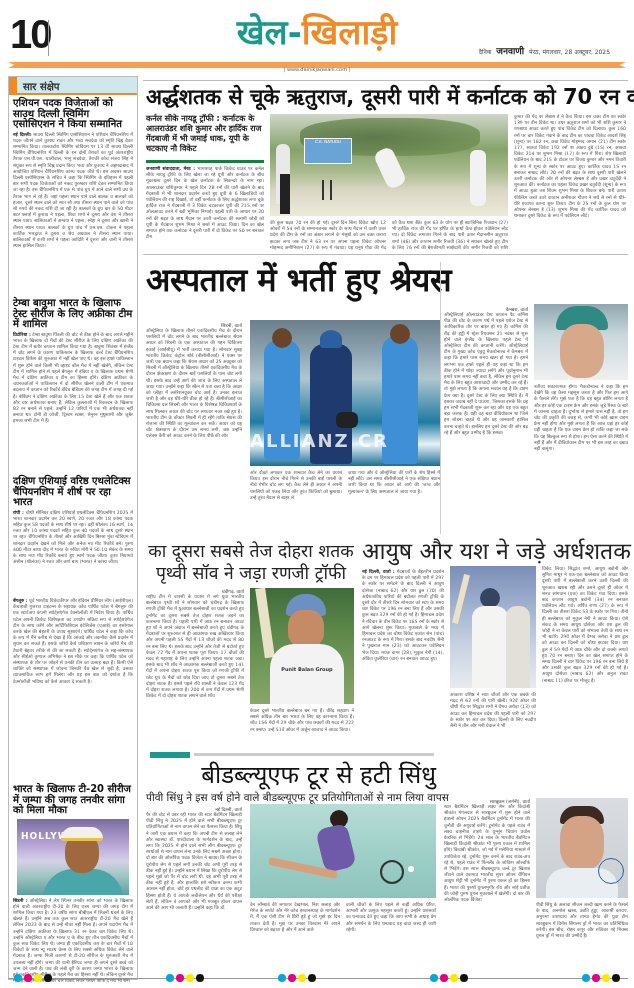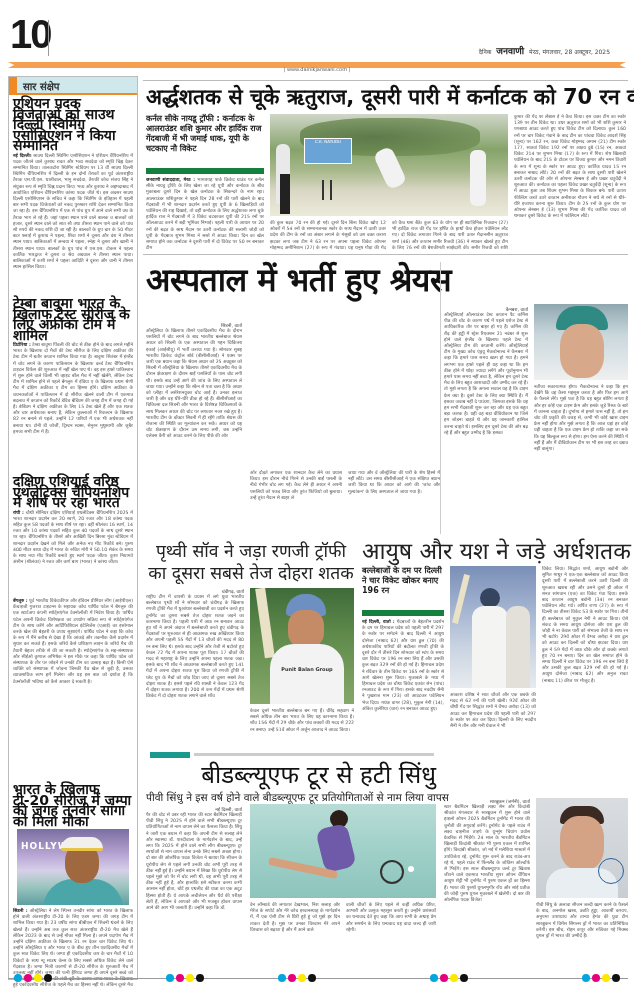--- a/index.html
+++ b/index.html
@@ -17,33 +17,33 @@
   .paper-meta .brand { font-size: 9px; font-weight: bold; color: #222; margin: 0 3px; }
   .orange-rule { position: absolute; left: 8px; top: 62px; width: 618px; height: 6px; background: #f5a050; clip-path: polygon(0 0, 100% 0, 99% 50%, 100% 100%, 0 100%, 1% 50%); }
   .website { position: absolute; left: 0; width: 634px; top: 66px; text-align: center; font-size: 5px; color: #555; }
 
   
   .leftcol { position: absolute; left: 8px; top: 76px; width: 130px; height: 904px; border: 1px solid #bbb; background: #fff; }
   .sec-head { height: 18px; background: #cfe8ec; position: relative; border-bottom: 2px solid #f08a24; }
   .sec-head::before { content: ""; position: absolute; left: 0; top: 0; width: 8px; height: 18px; background: #f08a24; }
   .sec-head span { position: absolute; left: 14px; top: 2px; font-size: 10px; font-weight: bold; color: #333; }
   .lstory { padding: 3px 4px 2px 4px; }
-  .lhead { font-size: 14px; line-height: 10.5px; font-weight: bold; color: #111; margin-bottom: 2px; }
+  .lhead { font-size: 10px; line-height: 10.5px; font-weight: bold; color: #111; margin-bottom: 2px; }
   .lbody { font-size: 4.6px; line-height: 6.2px; color: #555; text-align: justify; }
   .lbody b { color: #222; }
   .l-photo { margin: 3px 4px; height: 76px; background: linear-gradient(180deg,#7b6ea0 0%,#b9a7d6 35%,#d6d0e8 55%,#9ec6c0 75%,#5d9fa0 100%); position: relative; overflow: hidden; }
   .l-photo .face { position: absolute; left: 48px; top: 14px; width: 34px; height: 40px; border-radius: 45%; background: #a0683f; }
   .l-photo .cap { position: absolute; left: 44px; top: 8px; width: 42px; height: 14px; border-radius: 20px 20px 4px 4px; background: #f1f0ea; border-bottom: 3px solid #e8c34a; }
   .l-photo .body { position: absolute; left: 26px; top: 50px; width: 80px; height: 40px; border-radius: 30px 30px 0 0; background: #4aa6a8; }
   .l-photo .sign { position: absolute; left: 4px; top: 12px; font-size: 9px; font-weight: bold; color: #fff; letter-spacing: 1px; }
 
   
   .story { position: absolute; }
   .h-big { font-weight: bold; color: #111; white-space: nowrap; }
-  .sub-orange { font-size: 8px; line-height: 10px; font-weight: bold; color: #222; border-bottom: 6px solid #15803d; padding-bottom: 14px; }
+  .sub-orange { font-size: 8px; line-height: 10px; font-weight: bold; color: #222; border-bottom: 3px solid #15803d; padding-bottom: 6px; }
   .body-text { font-size: 4.6px; line-height: 6.2px; color: #555; text-align: justify; }
   .body-text b { color: #222; }
   .dateline { font-size: 4.6px; color: #444; text-align: right; }
   .photo { position: absolute; overflow: hidden; }
   .rule-h { position: absolute; height: 1px; background: #bbb; }
   .rule-v { position: absolute; width: 1px; background: #ccc; }
   .teal-tag { position: absolute; height: 6px; width: 40px; background: #1a9a8e; }
   .grey-rule { position: absolute; height: 3px; background: #ccc; }
 
   
@@ -51,20 +51,23 @@
   .reg span { width: 8px; height: 8px; border-radius: 50%; display: inline-block; }
   .reg .c { background: #00a6e0; } .reg .m { background: #e5007e; } .reg .y { background: #ffe800; } .reg .k { background: #111; }
   .reg-line { position: absolute; height: 1px; background: #999; }
 </style>
 </head>
 <body>
 
 <div class="masthead">
   <div class="page-no">10</div>
   <div class="page-no-bar"></div>
+  <div class="title">
+    <span class="t1">खेल-</span><span class="t2">खिलाड़ी</span>
+  </div>
   <div class="paper-meta">
     <span>दैनिक</span>
     <span class="brand">जनवाणी</span>
     <span>मेरठ, मंगलवार,  28 अक्टूबर,  2025</span>
   </div>
 </div>
 <div class="orange-rule"></div>
 <div class="website">| www.dainikjanwani.com |</div>
 
 <div class="leftcol">
@@ -124,57 +127,66 @@
   <div class="body-text" style="position:absolute;left:368px;top:30px;width:112px;height:136px;overflow:hidden;">कुमार की गेंद पर लेंबास ई ने कैच किया। इस वक्त टीम का स्कोर 139 पर तीन विकेट था। उधर ऋतुराज शर्मा को भी शशि कुमार ने पगबाधा आउट करते हुए पांच विकेट टीम को दिलाया। कुल 160 रनों पर चार विकेट गंवाने के बाद टीम का पांचवा विकेट आदर्श सिंह (शून्य) पर 162 रन, छठा विकेट मोहम्मद अमान (21) टीम स्कोर 177, सातवां विकेट 192 रनों पर अक्षय दुबे (15) रन, आठवां विकेट 214 पर शुभम मिश्रा (17) के रूप में गिरा। शेष खिलाड़ी पवेलियन के बाद 215 के टोटल पर विजय कुमार और नमन तिवारी के रूप में शून्य के स्कोर पर आउट हुए। कार्तिक यादव 15 रन बनाकर नाबाद लौटे। 20 रनों की बढ़त के साथ दूसरी पारी खेलने उतरी कर्नाटक की ओर से ओपनर लेस्बस ई और प्रखर चतुर्वेदी ने शुरुआत की। कर्नाटक का पहला विकेट प्रखर चतुर्वेदी (शून्य) के रूप में आउट हुआ तब शिवम शुभम मिश्रा के शिकार बने। पारी उतारा फील्डिंग करते उतरे कप्तान अनीशवर गौतम ने सधे से रनों से धीरे-धीरे इजाफा करना शुरू किया। टीम के 25 रनों के कुल योग पर ओपनर लेस्बस ई (13) शुभम मिश्रा की गेंद कार्तिक यादव को थमाकर दूसरे विकेट के रूप में पवेलियन लौटे।</div>
 </div>
 <div class="rule-h" style="left:143px;top:254px;width:485px;background:#bbb;"></div>
 
 <div class="story" style="left:146px;top:260px;width:290px;height:282px;">
   <div class="h-big" style="font-size:32px;line-height:40px;letter-spacing:-0.5px;">अस्पताल में भर्ती हुए श्रेयस</div>
   <div style="position:absolute;left:0;top:62px;width:96px;">
     <div class="dateline">सिडनी, वार्ता</div>
     <div class="body-text" style="height:208px;overflow:hidden;">ऑस्ट्रेलिया के खिलाफ तीसरे एकदिवसीय मैच के दौरान पसलियों में चोट लगने के बाद भारतीय बल्लेबाज श्रेयस अय्यर को सिडनी के एक अस्पताल की गहन चिकित्सा इकाई (आईसीयू) में भर्ती कराया गया है। सोमवार सुबह भारतीय क्रिकेट कंट्रोल बोर्ड (बीसीसीआई) ने एक्स पर जारी एक बयान कहा कि श्रेयस अय्यर को 25 अक्टूबर को सिडनी में ऑस्ट्रेलिया के खिलाफ तीसरे एकदिवसीय मैच के दौरान क्षेत्ररक्षण के दौरान बाईं पसलियों के पास चोट लगी थी। इसके बाद उन्हें आगे की जांच के लिए अस्पताल ले जाया गया। उन्होंने कहा कि स्कैन से पता चला है कि अय्यर को प्लीहा में लसेरेशनयुक्त चोट आई है। उनका इलाज जारी है और वह धीरे-धीरे ठीक हो रहे हैं। बीसीसीआई का चिकित्सा दल सिडनी और भारत के विशेषज्ञ चिकित्सकों के साथ मिलकर अय्यर की चोट पर लगातार नजर रखे हुए है। भारतीय टीम के डॉक्टर सिडनी में ही रहेंगे ताकि श्रेयस की रोजाना की स्थिति का मूल्यांकन कर सकें। अय्यर को यह चोट क्षेत्ररक्षण के दौरान उस समय लगी, जब उन्होंने एलेक्स कैरी को आउट करने के लिए पीछे की ओर</div>
   </div>
+  <div class="photo" style="left:104px;top:60px;width:190px;height:146px;background:linear-gradient(180deg,#6b7f8c 0%,#8aa0ad 20%,#b0c6cf 40%,#1e7ba1 70%,#e6f2f7 85%,#1b6f94 100%);">
+    <div style="position:absolute;left:14px;top:20px;width:36px;height:120px;background:#3e8fd6;border-radius:14px 14px 4px 4px;"></div>
+    <div style="position:absolute;left:22px;top:8px;width:20px;height:20px;background:#6a4429;border-radius:50%;"></div>
+    <div style="position:absolute;left:60px;top:24px;width:42px;height:120px;background:#1e3a6e;border-radius:14px 14px 4px 4px;"></div>
+    <div style="position:absolute;left:70px;top:10px;width:22px;height:18px;background:#2d5fa0;border-radius:50% 50% 20% 20%;"></div>
+    <div style="position:absolute;left:86px;top:92px;width:22px;height:16px;background:#222;border-radius:6px;"></div>
+    <div style="position:absolute;left:132px;top:16px;width:36px;height:128px;background:#3e8fd6;border-radius:14px 14px 4px 4px;"></div>
+    <div style="position:absolute;left:140px;top:4px;width:20px;height:20px;background:#6a4429;border-radius:50%;"></div>
+    <div style="position:absolute;left:0;top:110px;width:190px;font-size:18px;font-weight:bold;color:#fff;opacity:.8;letter-spacing:2px;white-space:nowrap;">ALLIANZ CR</div>
+  </div>
   <div class="body-text" style="position:absolute;left:104px;top:210px;width:92px;height:62px;overflow:hidden;">ओर दौड़ते लगाकर एक शानदार कैच लेने का प्रयास किया। इस दौरान नीचे गिरने से उनकी बाईं पसली के नीचे गंभीर चोट लग गई। कैच लेने ही अय्यर ने अपनी पसलियों को पकड़ लिया और तुरंत फिजियो को बुलाया। उन्हें तुरंत मैदान से बाहर ले</div>
   <div class="body-text" style="position:absolute;left:202px;top:210px;width:92px;height:62px;overflow:hidden;">जाया गया और वे ऑस्ट्रेलिया की पारी के शेष हिस्से में नहीं लौटे। उस समय बीसीसीआई ने एक संक्षिप्त बयान जारी किया था कि अय्यर को आगे की 'जांच और मूल्यांकन' के लिए अस्पताल ले जाया गया है।</div>
 </div>
 
 <div class="rule-v" style="left:440px;top:262px;height:272px;"></div>
 <div class="story" style="left:444px;top:260px;width:184px;height:280px;">
   <div style="position:absolute;left:0;top:46px;width:84px;">
     <div class="dateline">कैनबरा, वार्ता</div>
     <div class="body-text" style="height:220px;overflow:hidden;">ऑस्ट्रेलियाई ऑलराउंडर टेस्ट कप्तान पैट कमिंस पीठ की चोट के कारण पर्थ में पहले एशेज टेस्ट से आधिकारिक तौर पर बाहर हो गए हैं। कमिंस की रीढ़ की हड्डी में स्ट्रेस रिएक्शन 21 नवंबर से शुरू होने वाले इंग्लैंड के खिलाफ पहले टेस्ट में ऑस्ट्रेलिया टीम की कप्तानी करेंगे। ऑस्ट्रेलियाई टीम के मुख्य कोच एंड्रयू मैकडोनाल्ड ने कैनबरा में कहा कि हमारे पास समय खत्म हो गया है। हमने लगभग एक हफ्ते पहले ही यह कहा था कि हम ठीक होने में थोड़ा ज्यादा लगेंगे और पूर्वानुमान भी हमारे पास समय नहीं बचा है, लेकिन हम दूसरे टेस्ट मैच के लिए बहुत आशावादी और उम्मीद कर रहे हैं। तो मुझे लगता है कि अगला सवाल यह है कि टाइम फ्रेम क्या है। दूसरे टेस्ट के लिए क्या स्थिति है। मैं इसका जवाब नहीं दे पाऊंगा, जिसका इसके कि यह हम सभी गेंदबाजी शुरू कर रहा और यह एक बहुत बड़ा कारक है। यही वह बड़ा वीडियोकान था जिसे हम जोड़ना चाहते थे और यह जानकारी हासिल करना चाहते थे। इसलिए हम दूसरे टेस्ट की ओर बढ़ रहे हैं और बहुत उम्मीद है कि इसका</div>
   </div>
   <div class="photo" style="left:90px;top:44px;width:94px;height:76px;background:linear-gradient(180deg,#8fa7b0 0%,#c9d7dc 40%,#f0f0f0 100%);">
     <div style="position:absolute;left:22px;top:2px;width:52px;height:24px;background:#2f8a84;border-radius:24px 24px 4px 4px;"></div>
     <div style="position:absolute;left:26px;top:20px;width:44px;height:54px;background:#d8a88a;border-radius:40%;"></div>
   </div>
   <div class="body-text" style="position:absolute;left:90px;top:124px;width:94px;height:146px;overflow:hidden;">नतीजा सकारात्मक होगा। मैकडोनाल्ड ने कहा कि हम देखेंगे कि वह कैसा महसूस करता है और फिर हम आगे के फैसले लेंगे। मुझे पता है कि यह बहुत बोरिंग लगता है और हर कोई एक टाइम फ्रेम और इसके जुड़े रिस्क के बारे में जानना चाहता है। दुर्भाग्य से हमारे पास नहीं है, तो हम चोट की प्रकृति की वजह से, कभी भी कोई खास टाइम फ्रेम नहीं होगा और मुझे लगता है कि आज यहां हर कोई यही चाहता है कि एक टाइम फ्रेम हो ताकि कहा जा सके कि यह बिल्कुल रूप से होगा। हम ऐसा करने की स्थिति में नहीं हैं और मैं वीडियोकान टीम पर भी इस तरह का दबाव नहीं डालूंगा।</div>
 </div>
 
 <div class="story" style="left:146px;top:540px;width:210px;height:200px;">
+  <div style="font-size:17.5px;line-height:22px;color:#222;text-align:center;white-space:nowrap;">का दूसरा सबसे तेज दोहरा शतक</div>
   <div style="font-size:17.5px;line-height:22px;color:#222;text-align:center;white-space:nowrap;">पृथ्वी सॉव ने जड़ा रणजी ट्रॉफी</div>
-  <div style="font-size:17.5px;line-height:22px;color:#222;text-align:center;white-space:nowrap;">का दूसरा सबसे तेज दोहरा शतक</div>
   <div style="position:absolute;left:0;top:48px;width:98px;">
     <div class="dateline">चंडीगढ़, वार्ता</div>
     <div class="body-text" style="height:144px;overflow:hidden;">राष्ट्रीय टीम में वापसी के प्रयास में लगे युवा भारतीय बल्लेबाज पृथ्वी शॉ ने सोमवार को चंडीगढ़ के खिलाफ रणजी ट्रॉफी मैच में धुआंधार बल्लेबाजी का प्रदर्शन करते हुए टूर्नामेंट का दूसरा सबसे तेज दोहरा शतक जड़ने का कारनामा किया है। पहली पारी में आठ रन बनाकर आउट हुए शॉ ने अपने अंदाज में बल्लेबाजी करते हुए चंडीगढ़ के गेंदबाजों पर शुरुआत से ही आक्रामक रुख अख्तियार किया और अपनी पहली 55 गेंदों में 13 चौकों की मदद से 80 रन बना लिए थे। इसके बाद उन्होंने और तेजी से बटोरते हुए केवल 72 गेंद में अपना शतक पूरा किया। 17 चौकों की मदद से महाराष्ट्र के लिए उन्होंने अपना पहला शतक जड़ा। इसके बाद भी शॉव ने आक्रामक बल्लेबाजी करते हुए 141 गेंदों में अपना दोहरा शतक पूरा किया जो रणजी ट्रॉफी में प्लेट ग्रुप के मैचों को छोड़ दिया जाए तो दूसरा सबसे तेज दोहरा शतक है। इससे पहले रवि शास्त्री ने केवल 123 गेंद में दोहरा शतक लगाया है। 200 से कम गेंदों में प्रथम श्रेणी क्रिकेट में दो दोहरा शतक लगाने वाले शॉव</div>
   </div>
   <div class="photo" style="left:104px;top:48px;width:104px;height:116px;background:linear-gradient(180deg,#3f6b3a 0%,#5f8a4b 40%,#86a86a 100%);">
     <div style="position:absolute;left:10px;top:0;width:10px;height:70px;background:#e9e2c6;transform:rotate(-8deg);"></div>
     <div style="position:absolute;left:36px;top:6px;width:40px;height:22px;background:#6e8fc2;border-radius:20px 20px 4px 4px;"></div>
     <div style="position:absolute;left:38px;top:22px;width:36px;height:38px;background:#c48b66;border-radius:40%;"></div>
     <div style="position:absolute;left:20px;top:56px;width:74px;height:60px;background:#f3f3f3;border-radius:24px 24px 0 0;font-size:5px;font-weight:bold;color:#333;text-align:center;padding-top:22px;"><span>Punit Balan Group</span></div>
   </div>
   <div class="body-text" style="position:absolute;left:104px;top:168px;width:104px;height:30px;overflow:hidden;">केवल दूसरे भारतीय बल्लेबाज बन गए हैं। वीरेंद्र सहवाग ने सबसे अधिक तीन बार भारत के लिए यह कारनामा किया है। शॉव 156 गेंदों में 29 चौके और पांच छक्कों की मदद से 222 रन बनाए। उन्हें 51वें ओवर में अर्जुन आजाद ने आउट किया।</div>
 </div>
 
 <div class="story" style="left:362px;top:540px;width:266px;height:200px;">
   <div style="font-size:23px;line-height:22px;color:#222;text-align:center;white-space:nowrap;">आयुष और यश ने जड़े अर्धशतक</div>
   <div style="position:absolute;left:0;top:26px;width:82px;">
-    <div class="sub-orange" style="color:#222;">बल्लेबाजों के दम पर दिल्ली ने चार विकेट खोकर बनाए 196 रन</div>
     <div class="body-text" style="margin-top:3px;height:130px;overflow:hidden;"><b>नई दिल्ली, वार्ता :</b> <span>गेंदबाजों के बेहतरीन प्रदर्शन के दम पर हिमाचल प्रदेश को पहली पारी में 297 के स्कोर पर समेटने के बाद दिल्ली ने आयुष दोसेजा (नाबाद 62) और यश ढुल (70) की अर्धशतकीय पारियों की बदौलत रणजी ट्रॉफी के दूसरे दौर में तीसरे दिन सोमवार को स्टंप के समय चार विकेट पर 196 रन बना लिए हैं और उसकी कुल बढ़त 329 रनों की हो गई है। हिमाचल प्रदेश ने रविवार के तीन विकेट पर 165 रनों के स्कोर से आगे खेलना शुरू किया। मुकाबले के मध्य में हिमाचल प्रदेश का चौथा विकेट एकांत सेन (पांच) रनआउट के रूप में गिरा। इसके बाद नवदीप सैनी ने पुखराज मान (23) को आउटकर पवेलियन भेज दिया। मयंक डागर (28), मुकुल नेगी (14), अंकित कुलेरिया (चार) रन बनाकर आउट हुए।</span></div>
   </div>
   <div class="photo" style="left:88px;top:26px;width:86px;height:122px;background:linear-gradient(180deg,#7a8fb8 0%,#a9b9d4 40%,#cdd6e3 70%,#e7ebef 100%);">
     <div style="position:absolute;left:30px;top:22px;width:20px;height:20px;background:#35455f;border-radius:50%;"></div>
     <div style="position:absolute;left:22px;top:40px;width:36px;height:82px;background:#f4f4f2;border-radius:12px 12px 0 0;"></div>
     <div style="position:absolute;left:56px;top:40px;width:24px;height:82px;background:#e3e0da;border-radius:10px 10px 0 0;"></div>
     <div style="position:absolute;left:8px;top:8px;width:6px;height:50px;background:#e9e2c6;transform:rotate(14deg);"></div>
   </div>
   <div class="body-text" style="position:absolute;left:88px;top:152px;width:86px;height:46px;overflow:hidden;">आकाश वशिष्ठ ने सात चौकों और एक छक्के की मदद से 62 रनों की पारी खेली। 92वें ओवर की चौथी गेंद पर सिद्धांत शर्मा ने वैभव अरोड़ा (13) को आउट कर हिमाचल प्रदेश की पहली पारी को 297 के स्कोर पर अंत कर दिया। दिल्ली के लिए नवदीप सैनी ने तीन और मनी ग्रेवाल ने भी</div>
   <div class="body-text" style="position:absolute;left:180px;top:26px;width:86px;height:172px;overflow:hidden;">विकेट लिया। सिद्धांत शर्मा, आयुष बडोनी और सुमित माथुर ने एक-एक बल्लेबाज को आउट किया दूसरी पारी में बल्लेबाजी करने उतरी दिल्ली की शुरुआत खराब रही और उसने दूसरे ही ओवर में सनत सांगवान (एक) का विकेट गंवा दिया। इसके बाद कप्तान आयुष बडोनी (34) रन बनाकर पवेलियन लौट गये। अर्पित राणा (27) के रूप में दिल्ली का तीसरा विकेट 53 के स्कोर पर गिरा। तीनों ही बल्लेबाज को मुकुल नेगी ने आउट किया। ऐसे संकट के समय आयुष दोसेजा और यश ढुल की जोड़ी ने ना केवल पारी को संभाला तेजी के साथ रन भी बटोरे। 29वें ओवर में वैभव अरोड़ा ने यश ढुल को आउट कर दिल्ली को चौथा झटका दिया। यश ढुल ने 59 गेंदों में आठ चौके और दो छक्के लगाते हुए 70 रन बनाए। दिन का खेल समाप्त होने के समय दिल्ली ने चार विकेट पर 196 रन बना लिये है और उसकी कुल बढ़त 329 रनों की हो गई है। आयुष दोसेजा (नाबाद 62) और अनुज रावत (नाबाद 11) क्रीज पर मौजूद है।</div>

